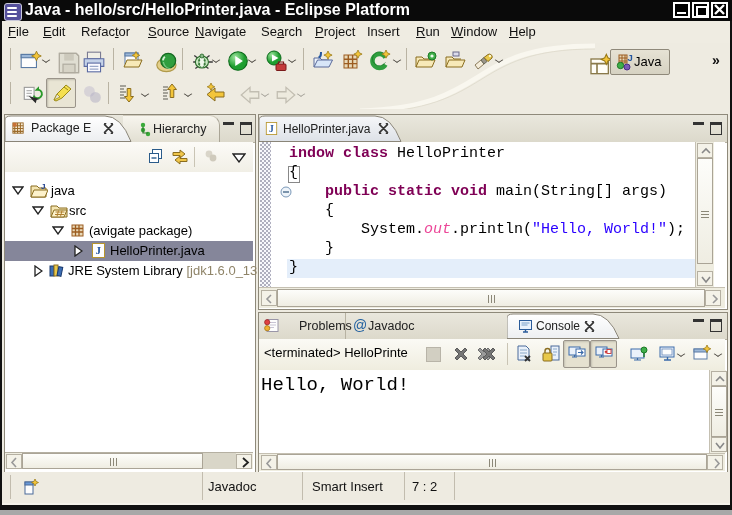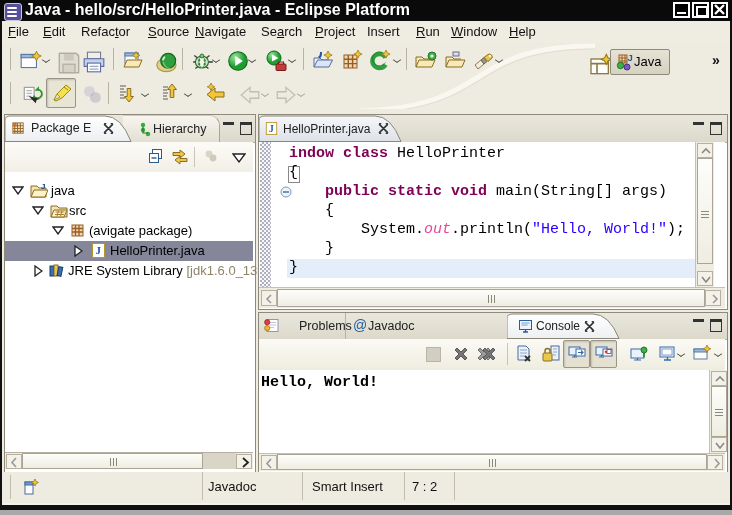--- a/index.html
+++ b/index.html
@@ -506,20 +506,21 @@
         </svg>
     </div>
     <div class="minmax" style="left:434px;top:6px;">
         <div style="position:absolute;left:0;top:0px;width:11px;height:3px;background:#333;"></div>
       </div>
     <div class="minmax" style="left:451px;top:6px;">
         <div style="position:absolute;left:0;top:0;width:10px;height:9px;border:1px solid #333;border-top:3px solid #333;"></div>
       </div>
 
     <div class="abs" style="left:0;top:26px;width:466px;height:31px;background:linear-gradient(#fbfaf5,#efeddf);border-bottom:1px solid #cfcaba;font-size:13px;">
+      <span style="position:absolute;left:5px;top:6px;">&lt;terminated&gt; HelloPrinte</span>
 
       <div class="abs" style="left:167px;top:8px;width:13px;height:13px;background:#d2cfc2;border:1px solid #b8b4a8;"></div>
 
       <svg class="abs" style="left:193px;top:6px;" width="18" height="18" viewBox="0 0 18 18">
         <path d="M3 5 l2 -2 4 4 4 -4 2 2 -4 4 4 4 -2 2 -4 -4 -4 4 -2 -2 4 -4 z" fill="#757575" stroke="#5a5a5a" stroke-linejoin="round"></path>
       </svg>
 
       <svg class="abs" style="left:217px;top:6px;" width="22" height="18" viewBox="0 0 22 18">
         <path d="M2 5 l2 -2 4 4 4 -4 2 2 -4 4 4 4 -2 2 -4 -4 -4 4 -2 -2 4 -4 z" fill="#9a9a9a" stroke="#6e6e6e" stroke-linejoin="round"></path>
         <path d="M7 5 l2 -2 4 4 4 -4 2 2 -4 4 4 4 -2 2 -4 -4 -4 4 -2 -2 4 -4 z" fill="#757575" stroke="#5a5a5a" stroke-linejoin="round"></path>
@@ -574,21 +575,21 @@
 
       <svg class="abs" style="left:432px;top:4px;" width="22" height="22" viewBox="0 0 22 22">
         <rect x="3" y="6" width="13" height="10" fill="#fdfdfd" stroke="#5a7ba5"></rect>
         <rect x="3" y="6" width="13" height="3" fill="#9db8d8" stroke="#5a7ba5"></rect>
         <path d="M16 2 l1.2 2.6 2.6 1.2 -2.6 1.2 -1.2 2.6 -1.2 -2.6 -2.6 -1.2 2.6 -1.2 z" fill="#f3c53a" stroke="#9a7b1a" stroke-width="0.8"></path>
       </svg>
       <div class="caret" style="left:456px;top:12px;"></div>
     </div>
 
     <div class="abs" style="left:0;top:57px;width:466px;height:83px;background:#fff;">
-      <div style="position:absolute;left:2px;top:4px;font-family:'Liberation Mono',monospace;font-size:15px;font-weight:bold;">Hello, World!</div>
+      <div style="position:absolute;left:2px;top:4px;font-family:'Liberation Mono',monospace;font-size:19px;">Hello, World!</div>
       <div class="abs" style="left:450px;top:0;width:16px;height:83px;background:#efede0;border-left:1px solid #c5c0b2;">
         <div class="sb-btn" style="left:1px;top:1px;width:16px;height:15px;"><svg width="16" height="15">
               <path d="M4 9 L8 5 L12 9" stroke="#888" stroke-width="1.6" fill="none"></path>
             </svg></div>
         <div class="sb-thumb" style="left:1px;top:16px;width:16px;height:51px;">
             <div class="grip-v" style="top:25px;"></div>
           </div>
         <div class="sb-btn" style="left:1px;top:67px;width:16px;height:15px;"><svg width="16" height="15">
               <path d="M4 5 L8 10 L12 5" stroke="#888" stroke-width="1.6" fill="none"></path>
             </svg></div>

